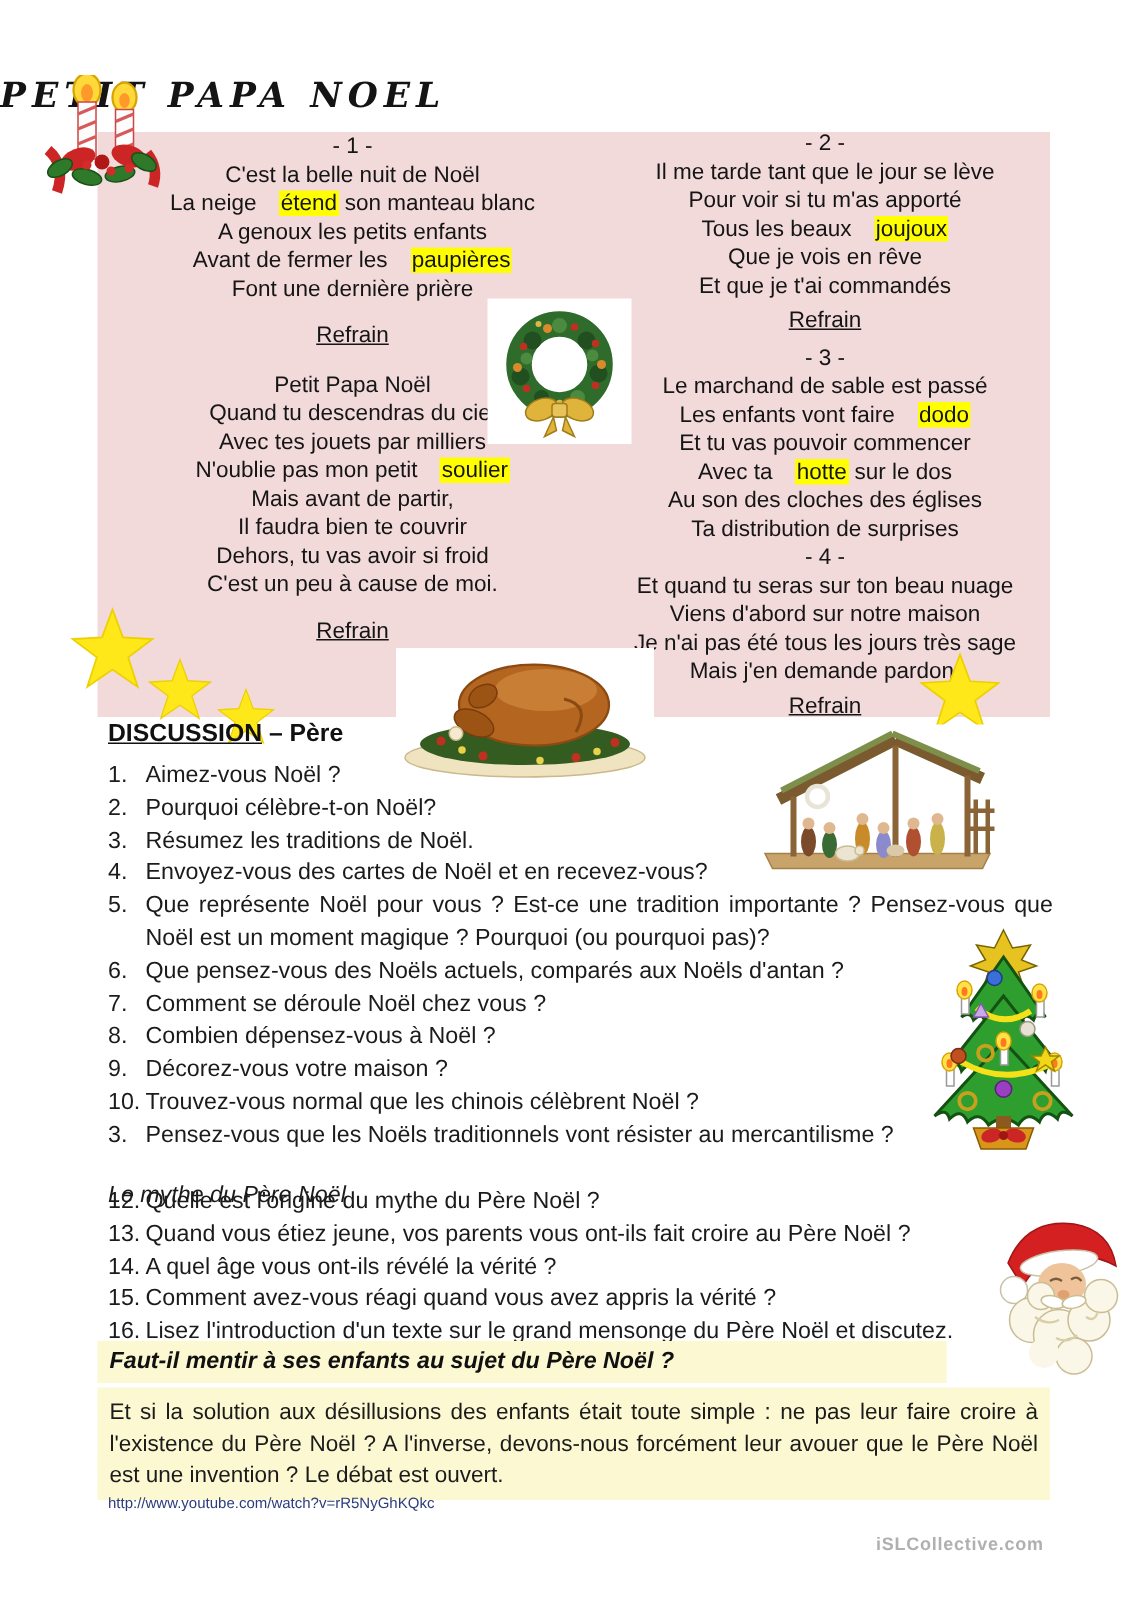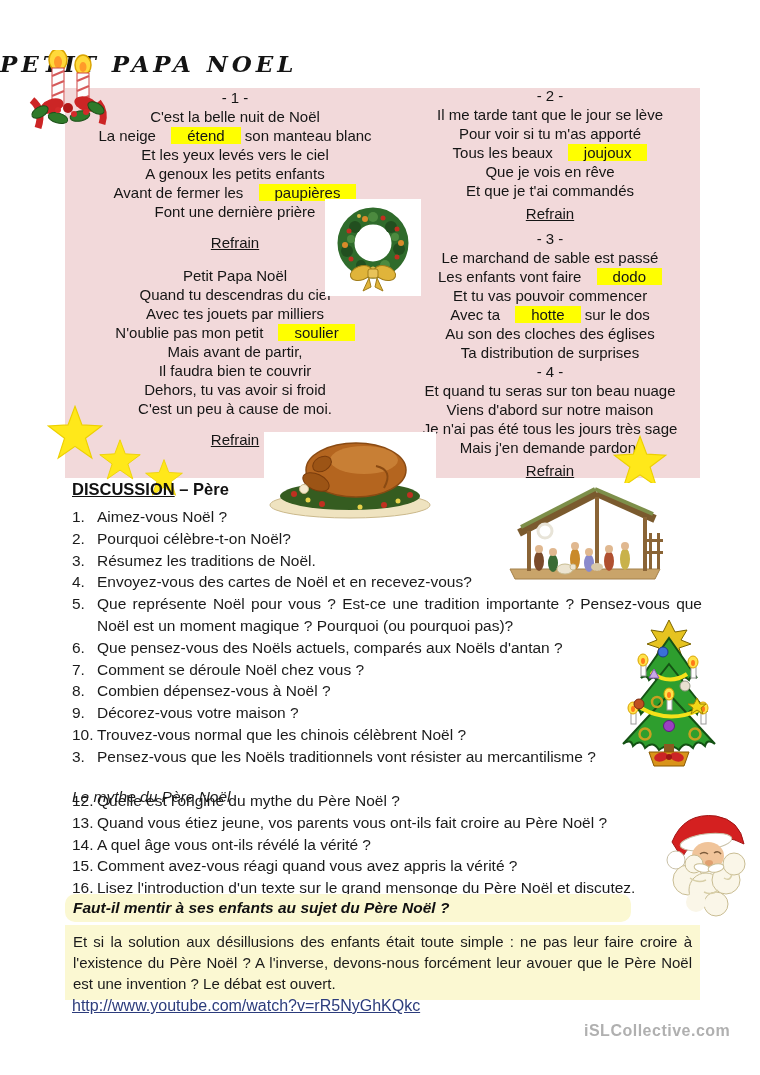--- a/index.html
+++ b/index.html
@@ -13,21 +13,21 @@
   .lyrics-box{position:absolute;left:65px;top:88px;width:635px;height:390px;
     background:var(--lyrics_bg);}
 
   .lyrics-col{position:absolute;font-size:15px;line-height:19px;text-align:center;color:#151515;}
   .col-left{left:70px;top:88px;width:330px;}
   .col-right{left:402px;top:86px;width:296px;}
   .b-num{margin:0;}
   .b-refrain{margin:4px 0 6px;}
   .b-refrain span{text-decoration:underline;}
   .b-gap{height:8px;}
-  .hl{background:var(--highlight);padding:0 16px;margin-left:11px;}
+  .hl{background:var(--highlight);padding:0 1px;margin-left:11px;}
 
   .img-card{position:absolute;background:#fff;}
   .wreath-card{left:325px;top:199px;width:96px;height:97px;}
   .turkey-card{left:264px;top:432px;width:172px;height:90px;}
   .nativity-card{left:505px;top:483px;width:160px;height:100px;}
   .candles-art{position:absolute;left:28px;top:50px;width:84px;height:90px;}
   .tree-art{position:absolute;left:593px;top:616px;width:152px;height:152px;}
   .santa-art{position:absolute;left:644px;top:808px;width:116px;height:114px;}
 
   .star{position:absolute;}
@@ -43,28 +43,28 @@
   .q-list{position:absolute;font-size:15.5px;color:#1b1b1b;}
   .q-list-1{left:72px;top:506px;width:630px;}
   .q-list-2{left:72px;top:790px;width:630px;}
   .q-row{display:flex;line-height:21.8px;}
   .q-num{flex:0 0 25px;}
   .q-text{flex:1;text-align:justify;}
 
   .myth-head{position:absolute;left:72px;top:768px;font-size:15.5px;font-style:italic;color:#1b1b1b;margin-top:20px;}
 
   .note-title{position:absolute;left:65px;top:894px;width:550px;background:var(--note_bg);
-    font-size:15.5px;font-weight:bold;font-style:italic;padding:5px 8px;color:#111;border-radius:10px;}
+    font-size:15.5px;font-weight:bold;font-style:italic;padding:5px 8px;color:#111;}
   .note-body{position:absolute;left:65px;top:925px;width:619px;background:var(--note_bg);
     font-size:15px;line-height:21px;text-align:justify;padding:6px 8px;color:#1b1b1b;}
 
-  .yt-link{position:absolute;left:72px;top:997px;font-size:16px;
-    color:var(--link);text-decoration:underline;cursor:pointer;}
-
-  .watermark{position:absolute;left:584px;top:1022px;font-size:16px;font-weight:bold;
+  .yt-link{position:absolute;left:72px;top:997px;font-size:10px;
+    color:var(--link);cursor:pointer;}
+
+  .watermark{position:absolute;left:584px;top:1022px;font-size:12px;font-weight:bold;
     color:var(--watermark);letter-spacing:0.5px;}
 </style>
 </head>
 <body>
 
 <div class="page">
 
   <div class="page-title">PETIT PAPA NOEL</div>
 
   <div class="lyrics-box"></div>
@@ -95,21 +95,20 @@
       <circle cx="30" cy="60" r="3" fill="#d42a2a"></circle>
       <circle cx="46" cy="64" r="3" fill="#d42a2a"></circle>
       <circle cx="58" cy="62" r="3" fill="#d42a2a"></circle>
     </svg>
   </div>
 
   <div class="lyrics-col col-left">
       <div class="b-num">- 1 -</div>
       <div class="b-line"><span>C'est la belle nuit de Noël</span></div>
       <div class="b-line"><span>La neige </span><span class="hl">étend</span><span> son manteau blanc</span></div>
-      <div class="b-line"><span>Et les yeux levés vers le ciel</span></div>
       <div class="b-line"><span>A genoux les petits enfants</span></div>
       <div class="b-line"><span>Avant de fermer les </span><span class="hl">paupières</span></div>
       <div class="b-line"><span>Font une dernière prière</span></div>
       <div class="b-gap"></div>
       <div class="b-refrain"><span>Refrain</span></div>
       <div class="b-gap"></div>
       <div class="b-line"><span>Petit Papa Noël</span></div>
       <div class="b-line"><span>Quand tu descendras du ciel</span></div>
       <div class="b-line"><span>Avec tes jouets par milliers</span></div>
       <div class="b-line"><span>N'oublie pas mon petit </span><span class="hl">soulier</span></div>

